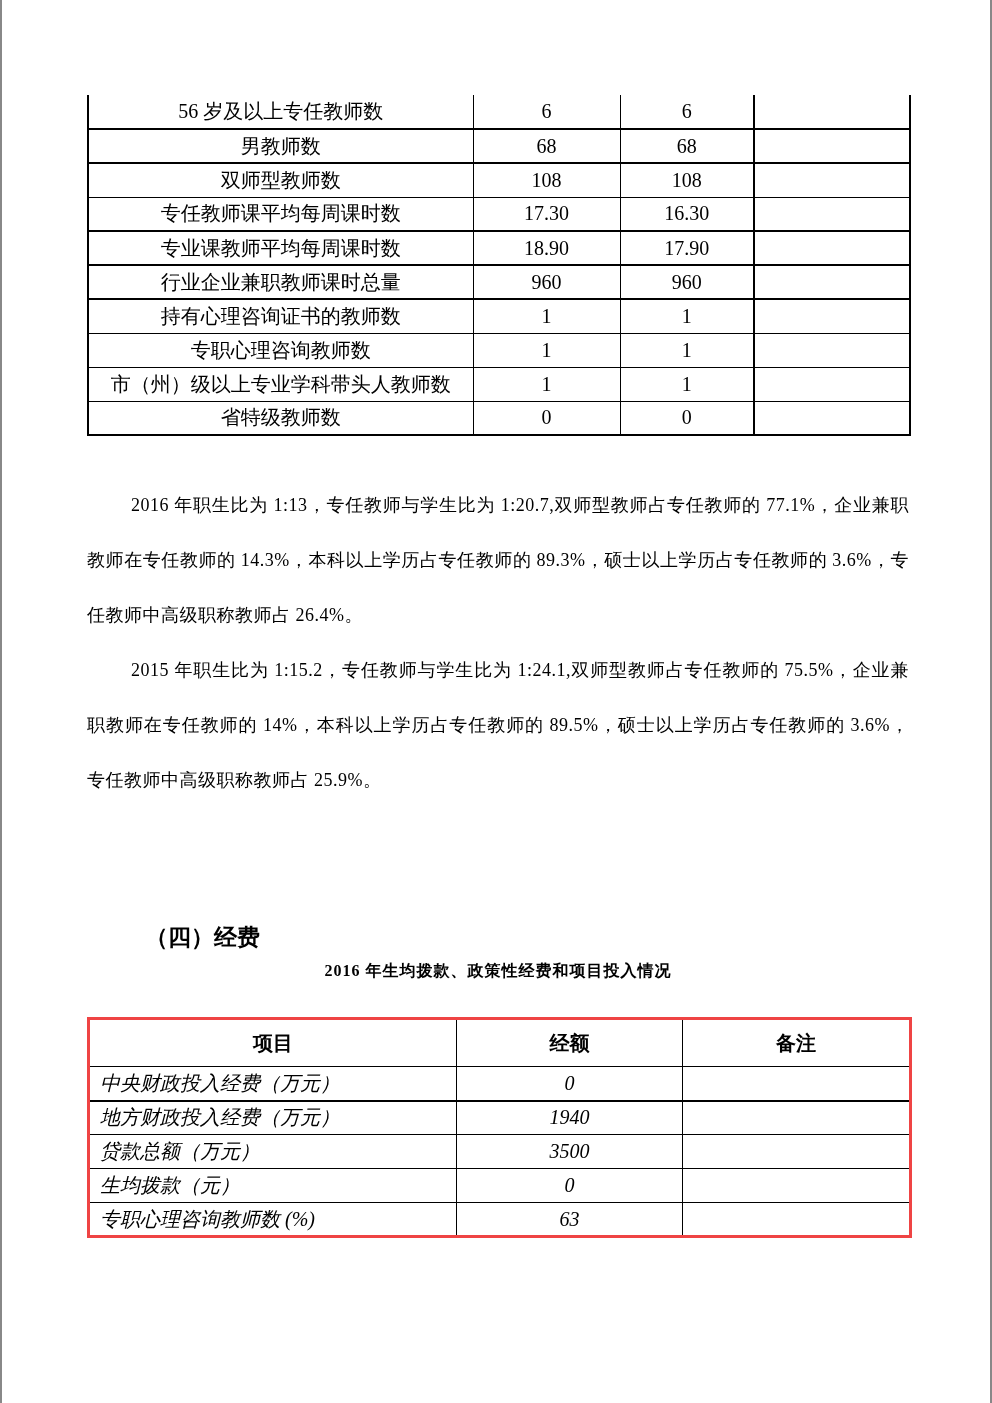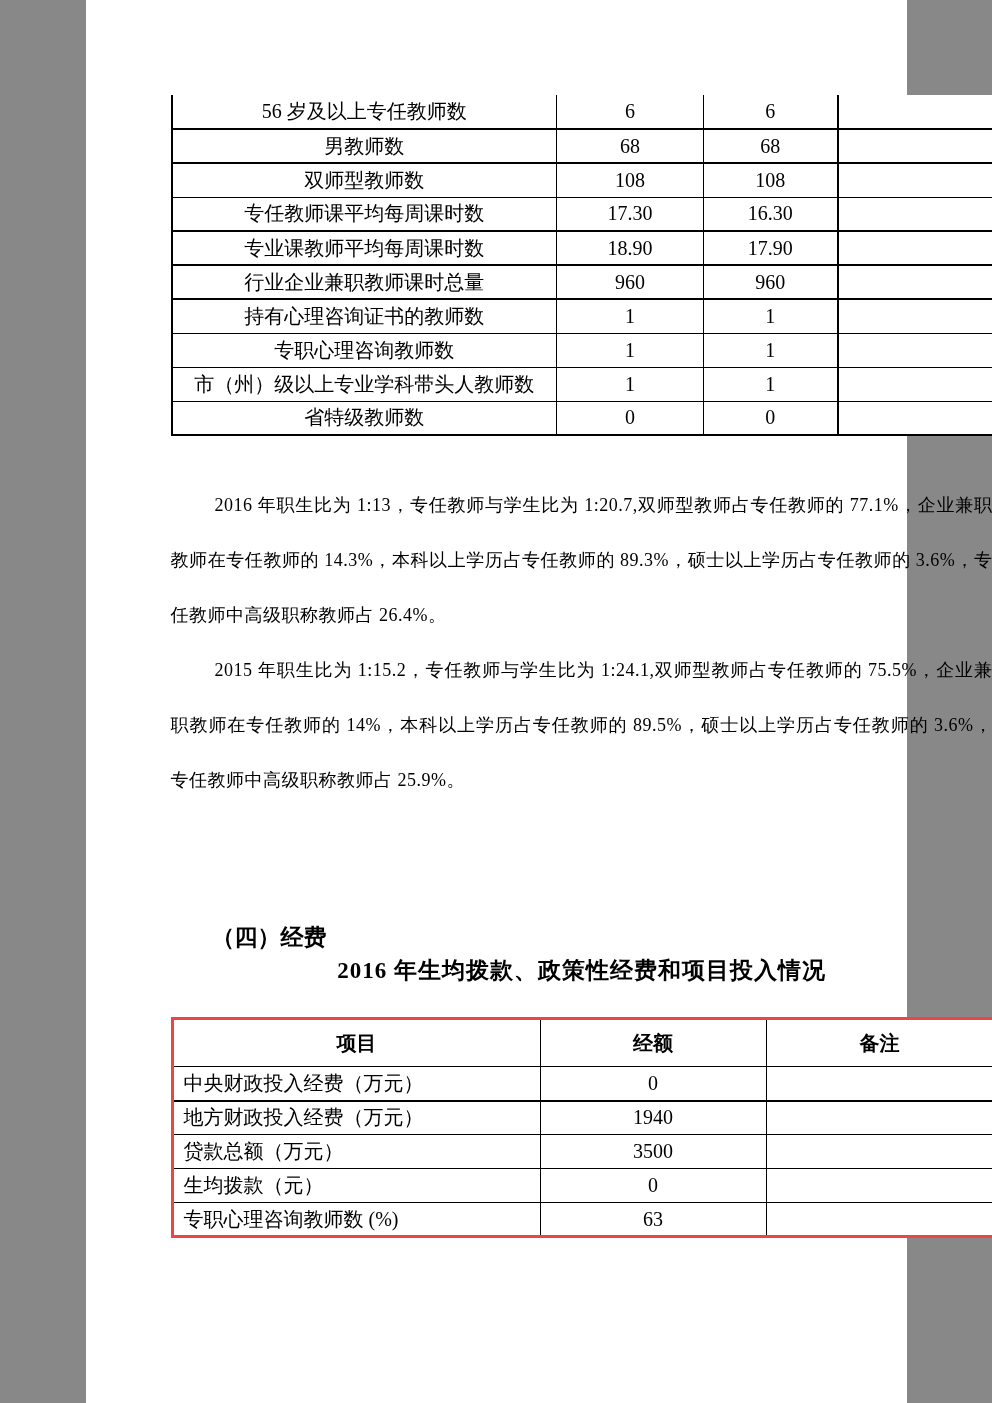--- a/index.html
+++ b/index.html
@@ -1,19 +1,19 @@
 <!DOCTYPE html>
 <html><head>
 <meta charset="utf-8">
 <style>
   * { margin: 0; padding: 0; box-sizing: border-box; }
   html, body { background: #888; }
   .page {
     position: relative;
-    width: 821px;
+    width: 988px;
     height: 1403px;
     margin: 0 auto;
     background: #ffffff;
     color: #000000;
     font-family: "Liberation Serif", "DejaVu Serif", serif;
   }
 
   
   table.doc-table {
     border-collapse: collapse;
@@ -41,21 +41,21 @@
   #staff-table tr:nth-child(1) td,
   #staff-table tr:nth-child(2) td,
   #staff-table tr:nth-child(4) td,
   #staff-table tr:nth-child(5) td,
   #staff-table tr:nth-child(6) td { border-bottom-width: 2px; }
   #staff-table td:nth-child(3) { border-right-width: 2px; }
 
   
   #funding-table { top: 1017px; border: 3px solid #ef4444; }
   #funding-table thead th { height: 48px; font-weight: bold; }
-  #funding-table tbody td { height: 34px; }
+  #funding-table tbody td { height: 34px; font-style: italic; }
   #funding-table tbody tr:nth-child(1) td { border-bottom-width: 2px; }
   #funding-table tbody td:first-child {
     text-align: left;
     padding-left: 10px;
   }
 
   
   .para-block {
     position: absolute;
     left: 85px;
@@ -64,34 +64,34 @@
   }
   .para-block p {
     font-size: 18px;
     line-height: 55px;
     text-align: justify;
     text-indent: 44px;
     letter-spacing: 0.5px;
   }
   .section-heading {
     position: absolute;
-    left: 82px;
+    left: 99px;
     top: 920px;
     width: 822px;
     padding-left: 44px;
     font-size: 23px;
     font-weight: bold;
     line-height: 36px;
   }
   .table-title {
     position: absolute;
     left: 85px;
     top: 953px;
     width: 822px;
-    font-size: 23px;
+    font-size: 16px;
     font-weight: bold;
     line-height: 36px;
     text-align: center;
     letter-spacing: 1px;
   }
 </style>
 </head>
 <body>
 
 <div class="page">

